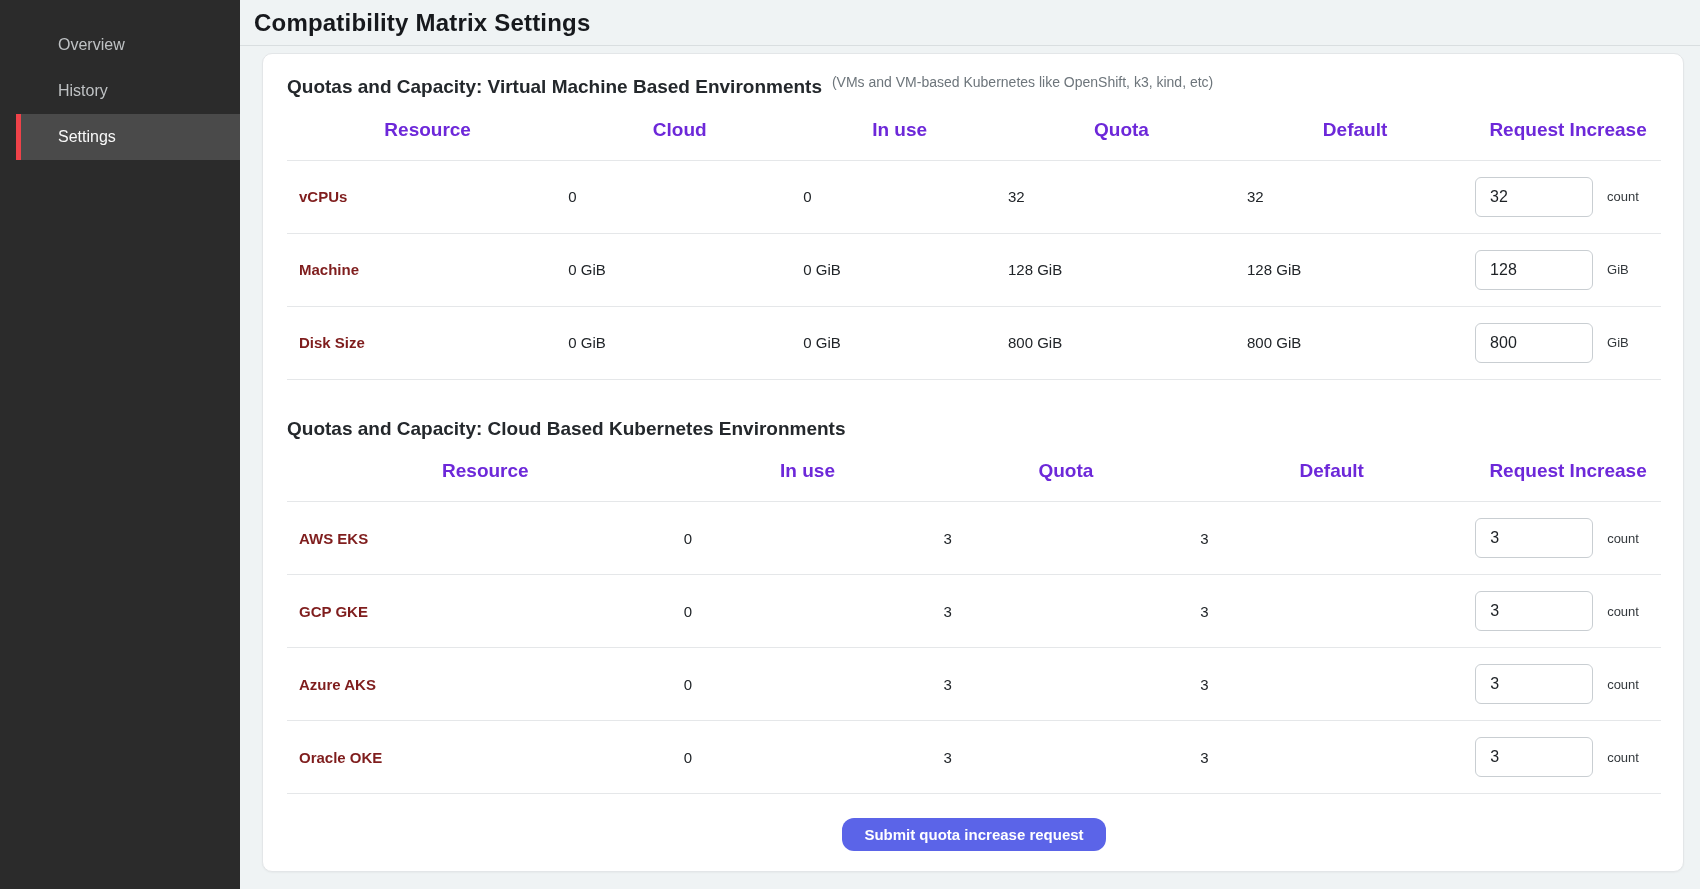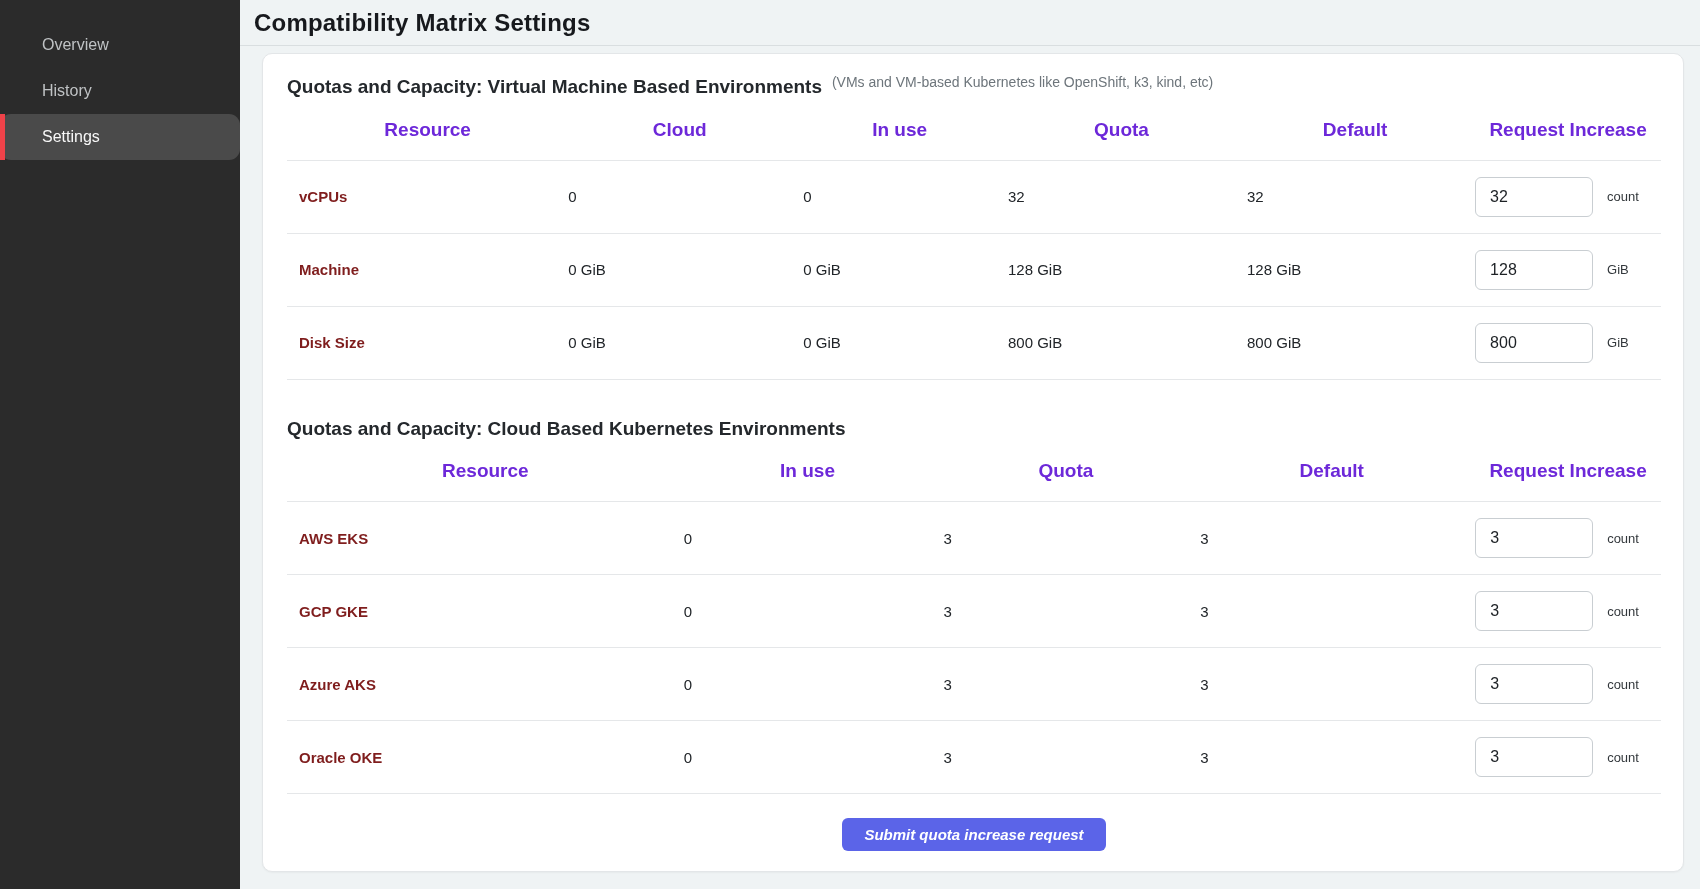--- a/index.html
+++ b/index.html
@@ -17,25 +17,25 @@
     padding-top:22px;
   }
   .nav-item {
     position:relative;
     height:46px;
     display:flex; align-items:center;
     padding-left:42px;
     font-size:16px;
     color:#bfc2c4;
     cursor:pointer;
+    margin-left:16px;
   }
   .nav-item.active {
     background:#4a4a4a;
     color:#f8f8f8;
-    border-radius:11px;
   }
   .accent-bar {
     position:absolute; left:0; top:0; bottom:0;
     width:5px;
     background:var(--accent,#ef4249);
   }
   
   .main { flex:1; min-width:0; }
   .main-header {
     height:46px;
@@ -82,24 +82,23 @@
     padding:0 0 0 14px;
     font-family:"Liberation Sans","DejaVu Sans",sans-serif;
     background:#fff;
   }
   .unit { margin-left:14px; font-size:13px; color:#33383c; }
   .submit-row { display:flex; justify-content:center; padding:24px 0 20px; }
   .submit-btn {
     height:33px; padding:0 22px;
     background:var(--button,#5b64e8);
     color:#ffffff; font-size:15px; font-weight:700;
-    border:none; border-radius:6px;
+    border:none; border-radius:12px;
     cursor:pointer;
     font-family:"Liberation Sans","DejaVu Sans",sans-serif;
-    font-style:italic;
   }
 </style>
 </head>
 <body>
 
 <nav class="sidebar">
   <div class="nav-item">
     <span>Overview</span>
   </div>
   <div class="nav-item">

